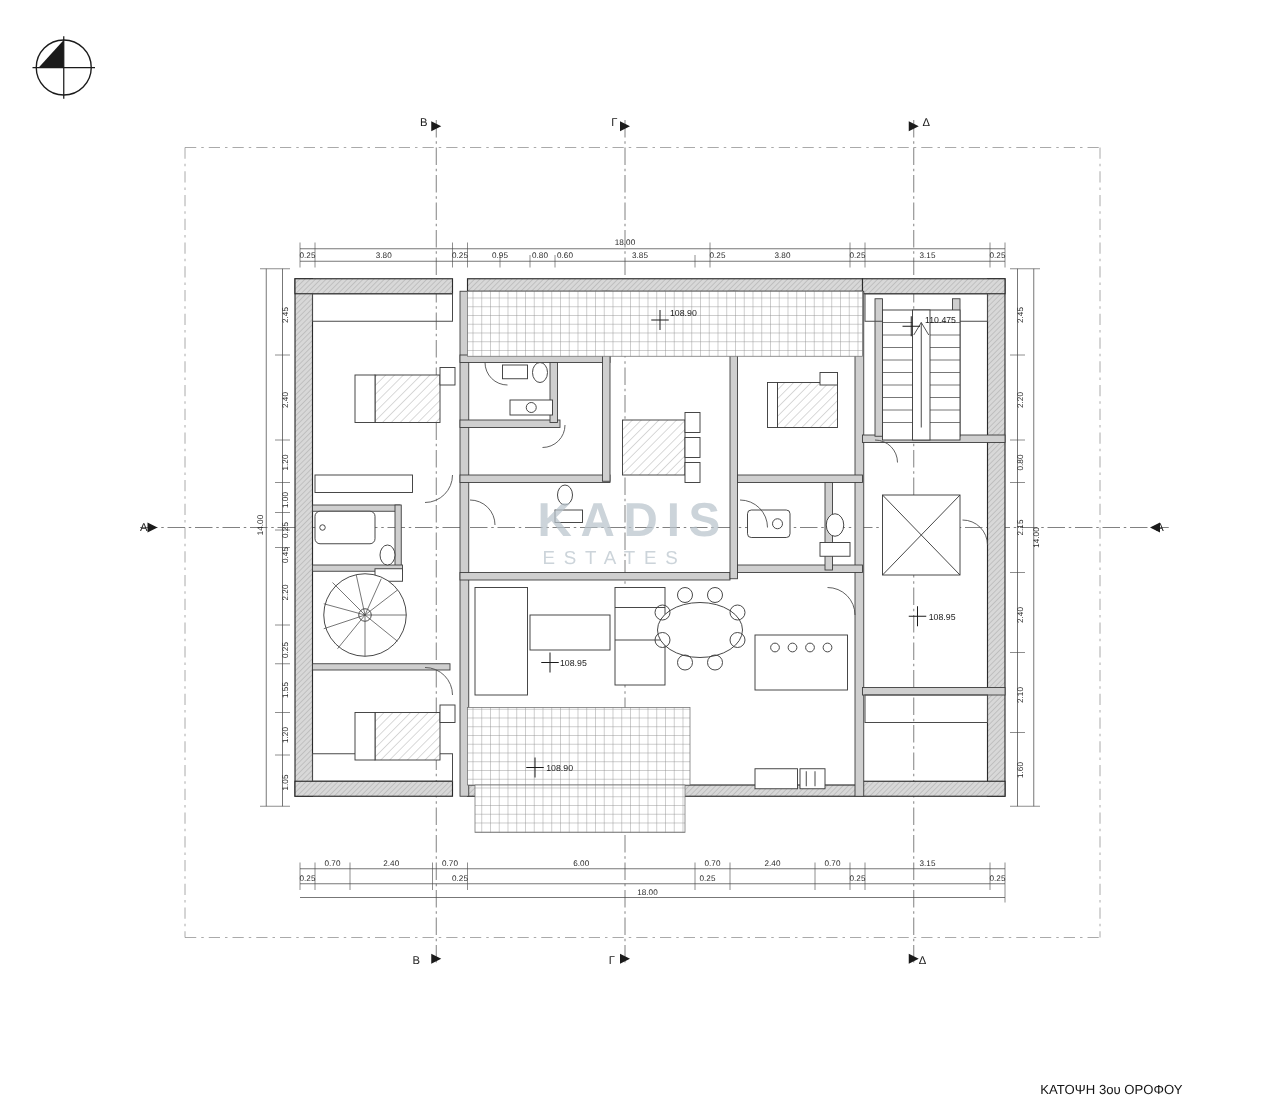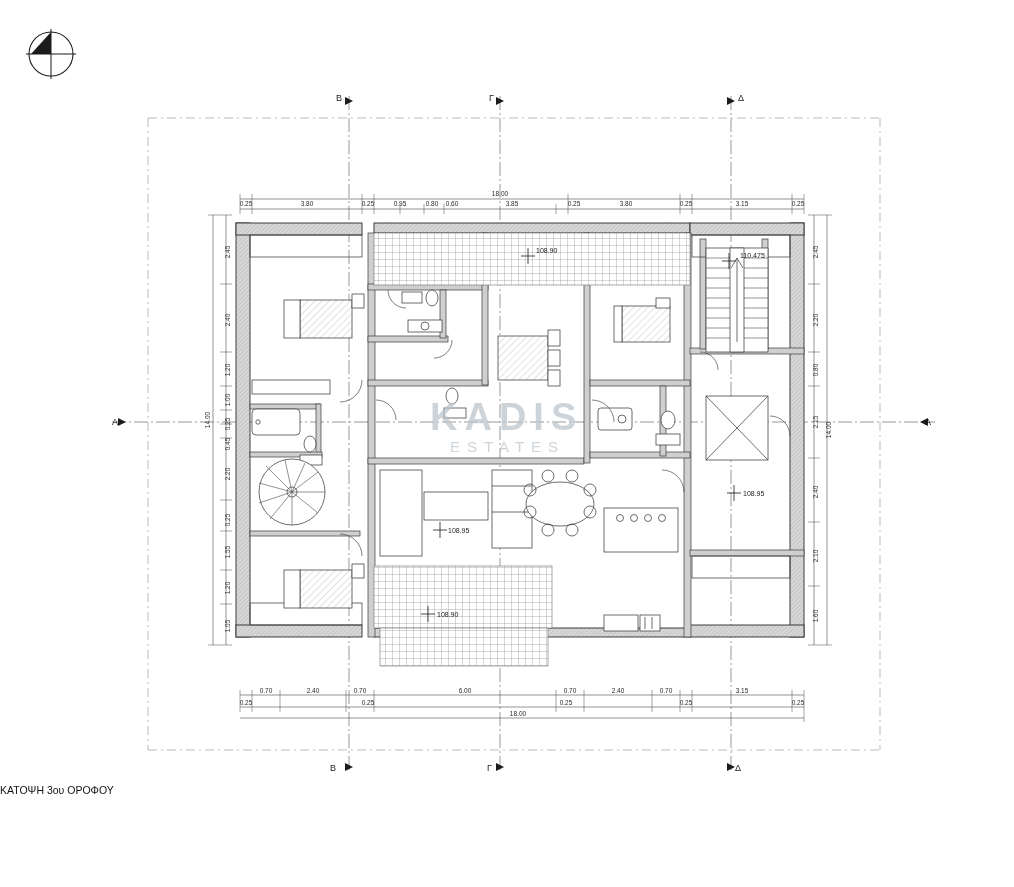--- a/index.html
+++ b/index.html
@@ -62,28 +62,28 @@
   .wm .wm1 {
     font-size: 38px;
     letter-spacing: 7px;
     font-weight: 700;
     line-height: 38px;
   }
   .wm .wm2 {
     font-size: 15px;
     letter-spacing: 7px;
     line-height: 22px;
-    margin-left: 20px;
+    margin-left: 4px;
   }
   .plan-title {
     position: absolute;
     left: 0;
-    top: 784px;
+    top: 866px;
     width: 946px;
-    text-align: left;
+    text-align: right;
     font-size: 10.5px;
     color: #141414;
   }
 </style>
 </head>
 <body>
 
 <div id="sheet">
 
   <svg class="plan" viewBox="0 0 1014 887">

